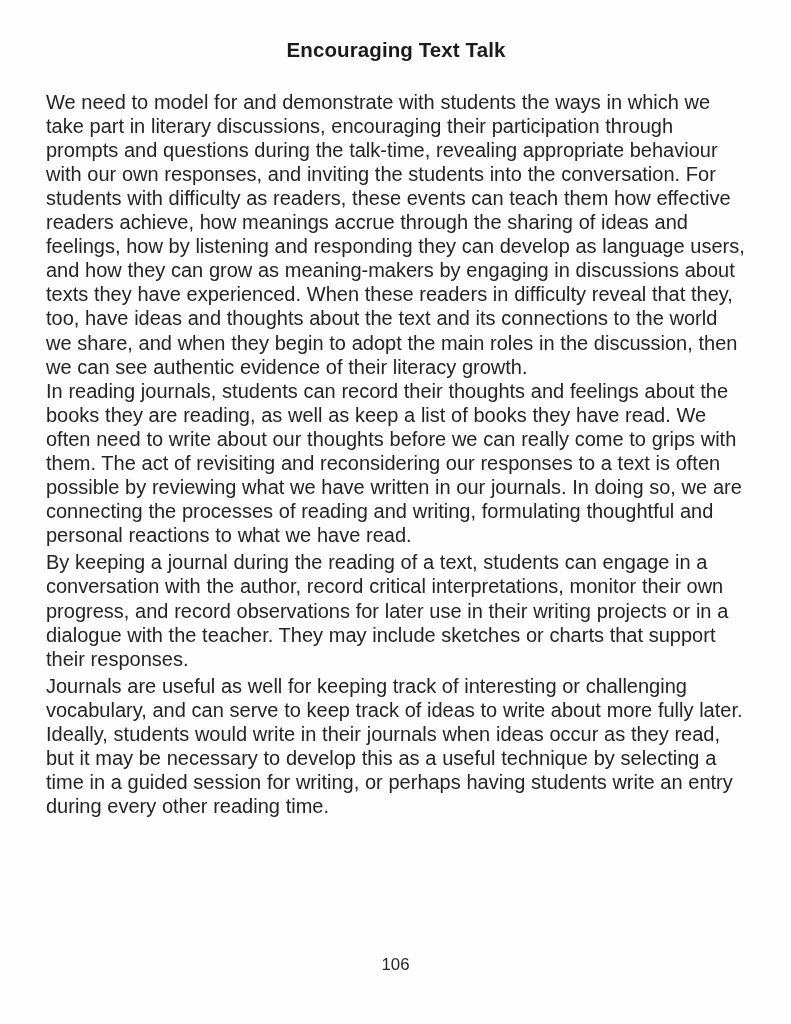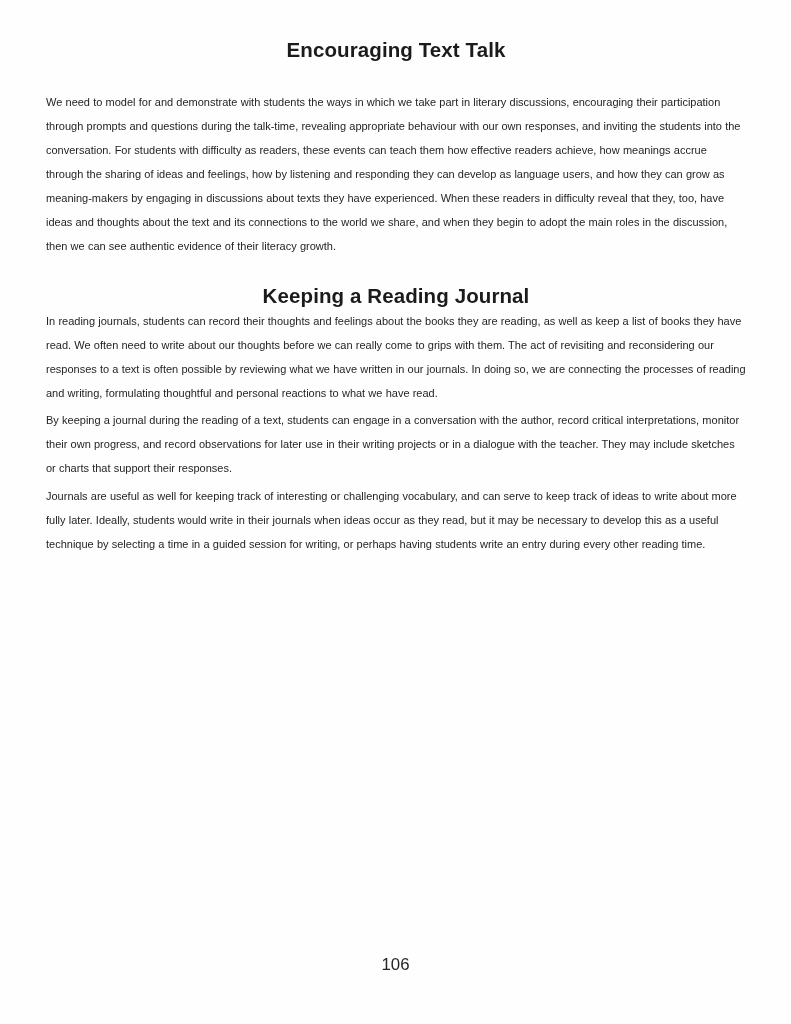--- a/index.html
+++ b/index.html
@@ -44,21 +44,21 @@
     padding-top: 38px;
   }
 
   #heading-2 {
     margin: 0;
     padding-top: 26px;
     padding-bottom: 0;
   }
 
   .body-paragraph {
-    font-size: 11px;
+    font-size: 20px;
     line-height: 24.1px;
     color: #242424;
     text-align: left;
     margin: 0;
     word-spacing: 0.15px;
   }
 
   .para-gap {
     margin-top: 3px;
   }
@@ -85,21 +85,20 @@
 <body>
 
 <div class="page">
 
   <div class="content">
 
     <h1 class="section-heading" id="heading-1">Encouraging Text Talk</h1>
 
     <p class="body-paragraph" id="para-1">We need to model for and demonstrate with students the ways in which we take part in literary discussions, encouraging their participation through prompts and questions during the talk-time, revealing appropriate behaviour with our own responses, and inviting the students into the conversation. For students with difficulty as readers, these events can teach them how effective readers achieve, how meanings accrue through the sharing of ideas and feelings, how by listening and responding they can develop as language users, and how they can grow as meaning-makers by engaging in discussions about texts they have experienced. When these readers in difficulty reveal that they, too, have ideas and thoughts about the text and its connections to the world we share, and when they begin to adopt the main roles in the discussion, then we can see authentic evidence of their literacy growth.</p>
 
-    <h1 class="section-heading" id="heading-2">Keeping a Reading Journal</h1>
 
     <p class="body-paragraph" id="para-2">In reading journals, students can record their thoughts and feelings about the books they are reading, as well as keep a list of books they have read. We often need to write about our thoughts before we can really come to grips with them. The act of revisiting and reconsidering our responses to a text is often possible by reviewing what we have written in our journals. In doing so, we are connecting the processes of reading and writing, formulating thoughtful and personal reactions to what we have read.</p>
 
     <p class="body-paragraph para-gap">By keeping a journal during the reading of a text, students can engage in a conversation with the author, record critical interpretations, monitor their own progress, and record observations for later use in their writing projects or in a dialogue with the teacher. They may include sketches or charts that support their responses.</p>
 
     <p class="body-paragraph para-gap">Journals are useful as well for keeping track of interesting or challenging vocabulary, and can serve to keep track of ideas to write about more fully later. Ideally, students would write in their journals when ideas occur as they read, but it may be necessary to develop this as a useful technique by selecting a time in a guided session for writing, or perhaps having students write an entry during every other reading time.</p>
 
   </div>
 
   <div class="page-number">106</div>

